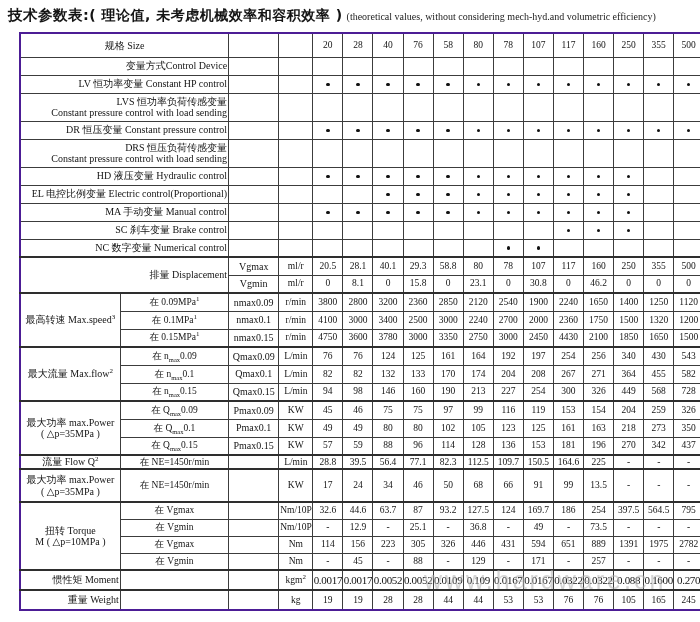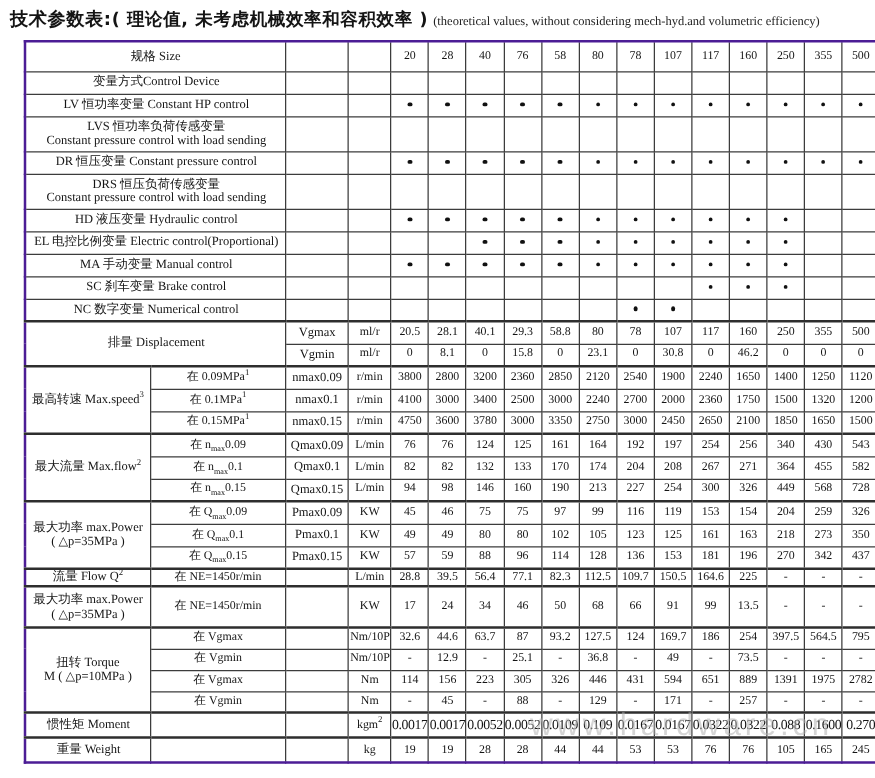--- a/index.html
+++ b/index.html
@@ -22,21 +22,21 @@
     font-size:10px;color:#222;
   }
   table.spec{
     border-collapse:collapse;table-layout:fixed;width:686px;
     margin:5px 0 0 19px;border:2px solid #4c1d95;
   }
   td{
     border:1px solid #3c3c3c;text-align:center;vertical-align:middle;
     font-size:9.5px;line-height:1.15;padding:0 1px;overflow:hidden;
   }
-  td.lbl{text-align:center;padding-left:2px;font-size:10px;}
+  td.lbl{text-align:right;padding-left:2px;font-size:10px;}
   td.grp{font-size:10px;}
   td.cond{font-size:9.5px;}
   td.sym{font-size:10px;}
   td.unit{font-size:9.5px;}
   td.num{font-size:9.5px;}
   tr{height:18px;}
   tr.h24{height:24px;}
   tr.h28{height:28px;}
   tr.h22{height:14px;}
   tr.h33{height:33px;}
@@ -361,21 +361,21 @@
         <td class="sym">nmax0.15</td>
         <td class="unit">r/min</td>
         <td class="num">4750</td>
         <td class="num">3600</td>
         <td class="num">3780</td>
         <td class="num">3000</td>
         <td class="num">3350</td>
         <td class="num">2750</td>
         <td class="num">3000</td>
         <td class="num">2450</td>
-        <td class="num">2650</td>
+        <td class="num">4430</td>
         <td class="num">2100</td>
         <td class="num">1850</td>
         <td class="num">1650</td>
         <td class="num">1500</td>
       </tr>
       <tr class="sec">
         <td rowspan="3" class="grp">最大流量 Max.flow<sup>2</sup></td>
         <td class="cond">在 n<sub>max</sub>0.09</td>
         <td class="sym">Qmax0.09</td>
         <td class="unit">L/min</td>

